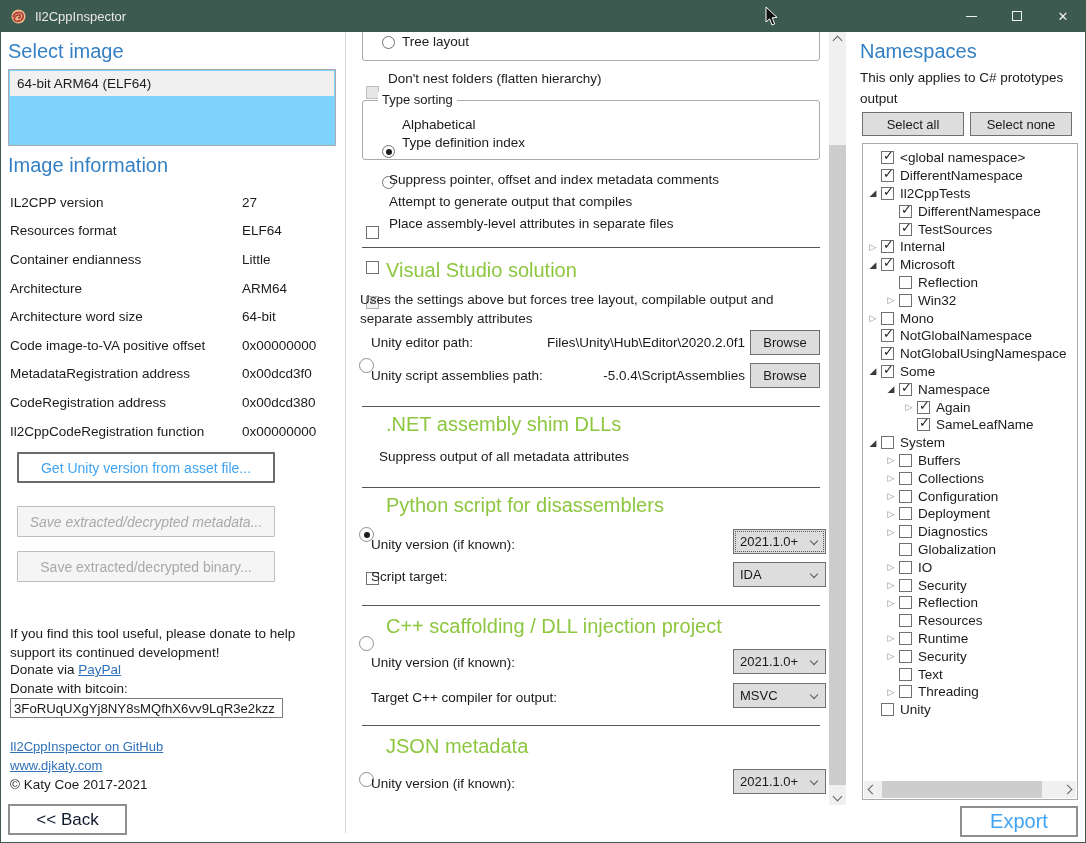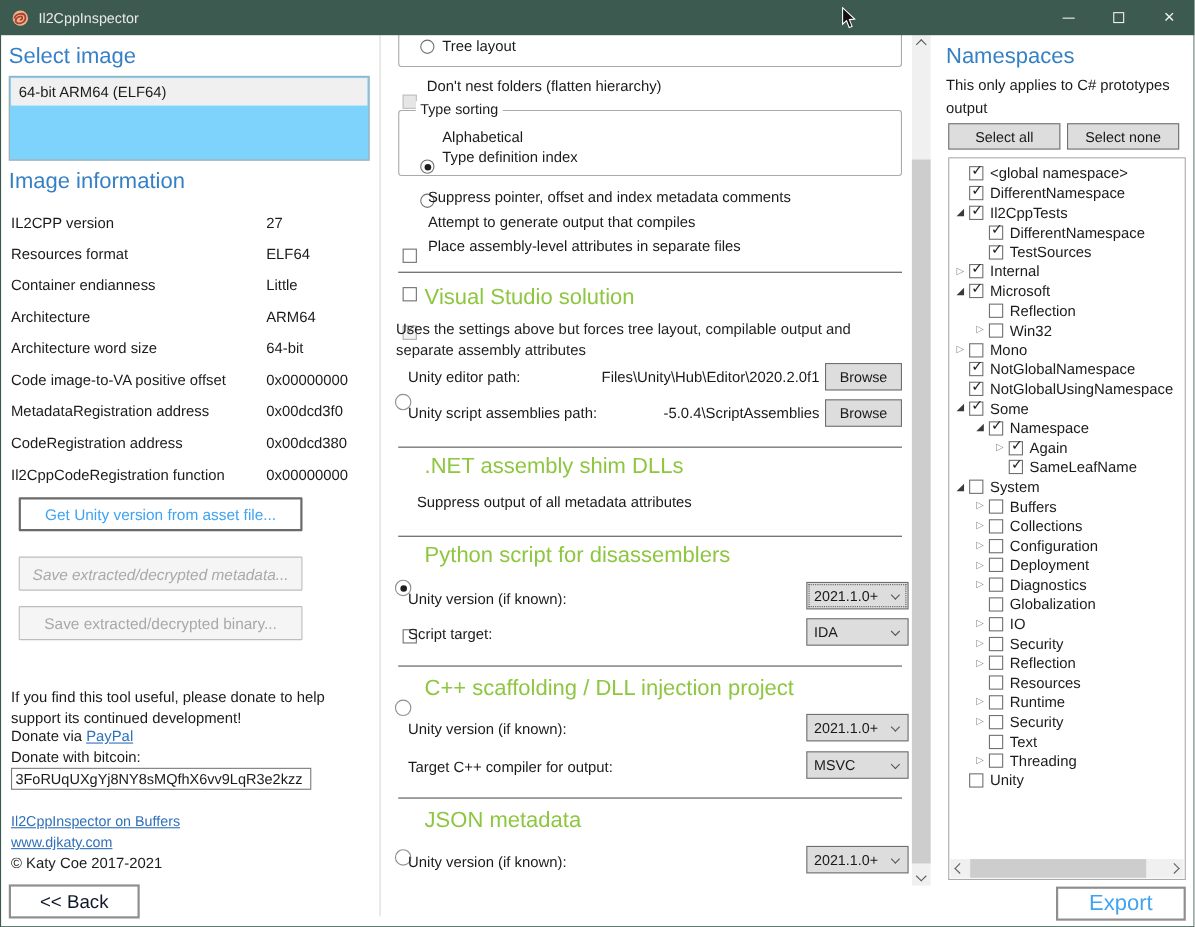--- a/index.html
+++ b/index.html
@@ -170,21 +170,21 @@
 <div class="abs btn-disabled" style="left:17px; top:506px; width:258px; height:31px;font-style:italic;">Save extracted/decrypted metadata...</div>
 <div class="abs btn-disabled" style="left:17px; top:551px; width:258px; height:31px;">Save extracted/decrypted binary...</div>
 
 <div class="abs" style="left:10px; top:624px; width:332px; line-height:19px; font-size:13.5px;">If you find this tool useful, please donate to help support its continued development!</div>
 <div class="abs" style="left:10px; top:662px; font-size:13.5px;">
   <span>Donate via </span><span class="link">PayPal</span>
 </div>
 <div class="abs" style="left:10px; top:681px; font-size:13.5px;">Donate with bitcoin:</div>
 <div class="text-input" style="left:10px; top:698px; width:273px; height:20px;">3FoRUqUXgYj8NY8sMQfhX6vv9LqR3e2kzz</div>
 
-<div class="abs link" style="left:10px; top:739px;">Il2CppInspector on Buffers</div>
+<div class="abs link" style="left:10px; top:739px;">Il2CppInspector on GitHub</div>
 <div class="abs link" style="left:10px; top:758px;">www.djkaty.com</div>
 <div class="abs" style="left:10px; top:777px; font-size:13.5px;">© Katy Coe 2017-2021</div>
 
 <div class="abs" style="left:8px; top:804px; width:119px; height:31px; border:2px solid #8f8f8f; background:#fff; display:flex; align-items:center; justify-content:center; color:#0f172a; font-size:17px;">&lt;&lt; Back</div>
 
 <div class="abs" style="left:345px; top:32px; width:1px; height:801px; background:#d9d9d9;"></div>
 
 <div class="abs groupbox" style="left:362px; top:18px; width:458px; height:43px;"></div>
 <div class="abs radio" style="left:382px; top:36px;"></div>
 <div class="abs lbl" style="left:402px; top:34px; font-size:13.5px;">Tree layout</div>

